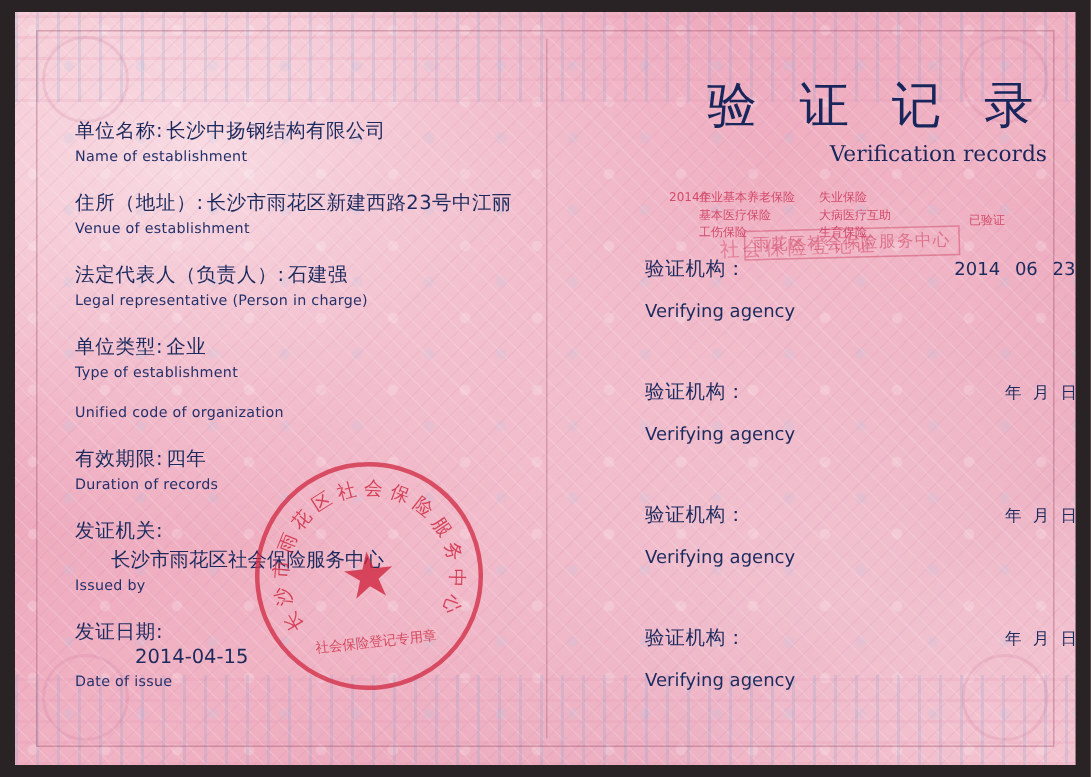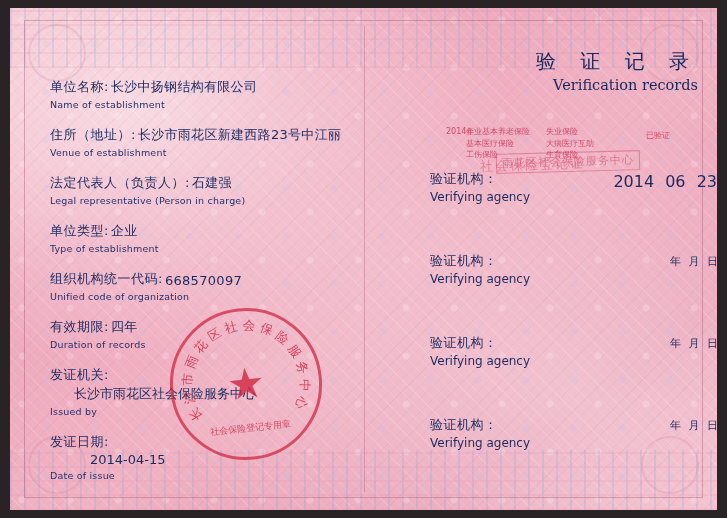--- a/index.html
+++ b/index.html
@@ -124,21 +124,21 @@
   }
 
   
   .right {
     position: absolute;
     left: 382px;
     top: 40px;
     width: 320px;
   }
   .title-cn {
-    font-size: 20px;
+    font-size: 33px;
     color: #18265c;
     letter-spacing: 9px;
     text-align: right;
     padding-right: 14px;
     font-family: "DejaVu Serif", "Liberation Serif", serif;
   }
   .title-en {
     font-size: 14.5px;
     color: #18265c;
     text-align: right;
@@ -163,21 +163,21 @@
     color: #d24a6a;
   }
   .ins-cols {
     margin-left: 36px;
     display: flex;
   }
   .ins-col { margin-right: 16px; }
   .ins-paid {
     position: absolute;
     right: 0;
-    top: 4px;
+    top: 15px;
     font-size: 8px;
     color: #d24a6a;
   }
   .ins-stamp {
     position: absolute;
     left: 66px;
     top: 26px;
     font-size: 11px;
     color: rgba(205,60,95,0.55);
     letter-spacing: 1px;
@@ -197,35 +197,35 @@
     height: 82px;
   }
   .v-cn {
     font-size: 13px;
     color: #1b2a5e;
     letter-spacing: 0.5px;
   }
   .v-en {
     font-size: 12px;
     color: #1b2a5e;
-    margin-top: 2px;
+    margin-top: 12px;
   }
   .v-date {
     position: absolute;
     right: 0;
     top: 2px;
     font-size: 11px;
     color: #1b2a5e;
     letter-spacing: 2px;
   }
   .v-date-filled {
     position: absolute;
     right: 0;
     top: 2px;
-    font-size: 16px;
+    font-size: 12px;
     color: #1b2a5e;
   }
   .v-date-filled .num { margin: 0 3px; }
 
   
   .seal {
     position: absolute;
     left: 160px;
     top: 300px;
     width: 146px;
@@ -333,24 +333,20 @@
 
       <div class="field">
         <div class="f-row">
           <span class="f-label-cn">单位类型:</span>
           <span class="f-value">企业</span>
         </div>
         <div class="f-label-en">Type of establishment</div>
       </div>
 
       <div class="field">
-        <div class="f-row">
-          <span class="f-label-cn">组织机构统一代码:</span>
-          <span class="f-value">668570097</span>
-        </div>
         <div class="f-label-en">Unified code of organization</div>
       </div>
 
       <div class="field">
         <div class="f-row">
           <span class="f-label-cn">有效期限:</span>
           <span class="f-value">四年</span>
         </div>
         <div class="f-label-en">Duration of records</div>
       </div>

